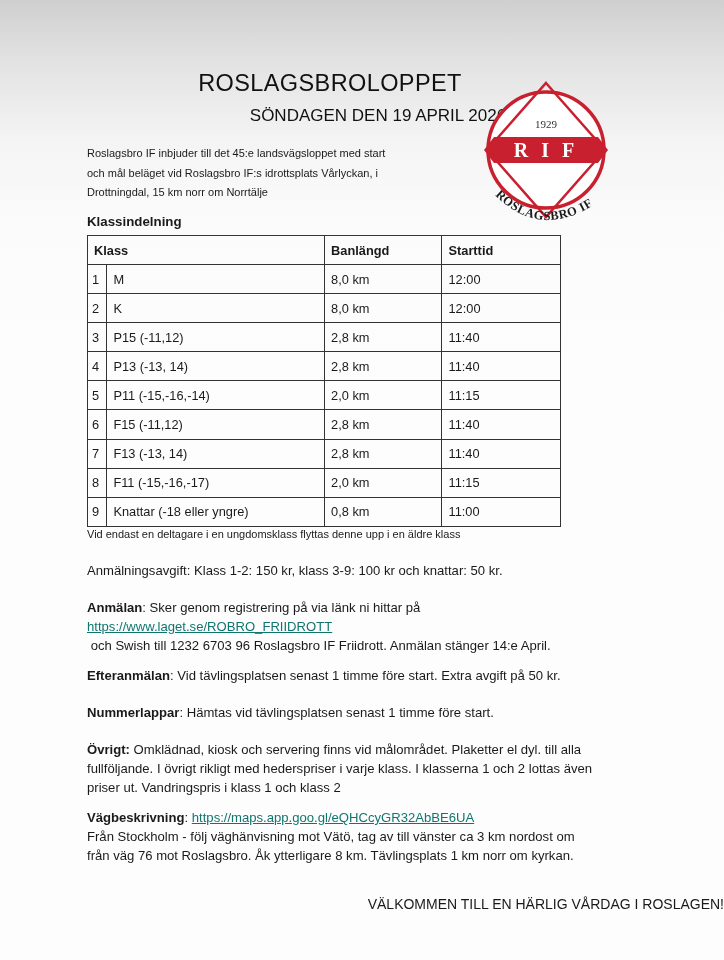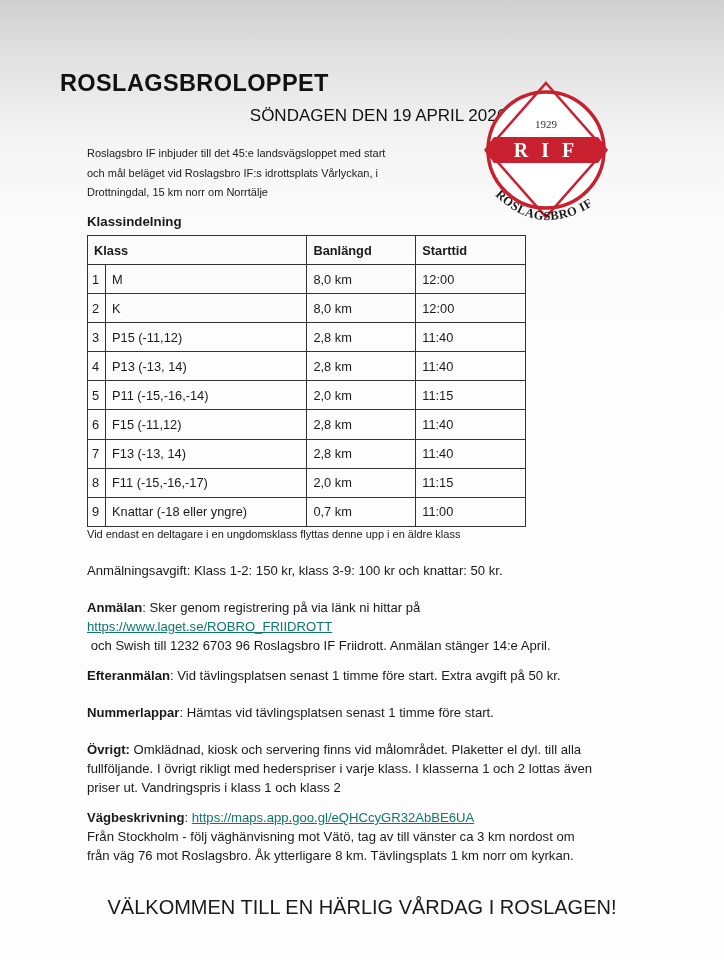--- a/index.html
+++ b/index.html
@@ -8,22 +8,22 @@
     position: relative;
     font-family: "Liberation Sans", sans-serif;
     color: #1a1a1a;
     background: linear-gradient(to bottom, #cfcfcf 0px, #e2e2e2 60px, #f4f4f4 140px, #fbfbfb 220px, #fdfdfd 400px, #fdfdfd 960px);
   }
   .abs { position: absolute; }
 
   .title {
     left: 0; width: 724px; top: 70px;
     padding-left: 60px;
-    text-align: left;
-    font-weight: bold;
+    text-align: center;
+    font-weight: normal;
     font-size: 23.5px;
     letter-spacing: 0.4px;
     color: #111;
     width: 600px;
     left: 0;
   }
   .subtitle {
     left: 0; width: 600px; top: 106px;
     padding-left: 60px;
     text-align: center;
@@ -39,21 +39,21 @@
   .logo { left: 484px; top: 80px; width: 140px; height: 150px; }
 
   .table-heading {
     left: 87px; top: 214px;
     font-size: 13.3px; font-weight: bold;
   }
 
   table.classes {
     position: absolute;
     left: 87px; top: 235px;
-    width: 439px;
+    width: 474px;
     border-collapse: collapse;
     font-size: 12.8px;
   }
   table.classes th, table.classes td {
     border: 1.3px solid #333;
     height: 29.1px;
     text-align: left;
     padding: 0 6px;
     font-weight: normal;
     vertical-align: middle;
@@ -68,22 +68,22 @@
     left: 87px; top: 528px;
     font-size: 11px;
   }
 
   .para { left: 87px; font-size: 13.1px; line-height: 19px; width: 545px; }
   .para b { font-weight: bold; }
   .link { color: #0f766e; text-decoration: underline; }
 
   .closing {
     left: 0; width: 724px; top: 896px;
-    text-align: center;
-    font-size: 20px;
+    text-align: right;
+    font-size: 14px;
     color: #1a1a1a;
   }
 </style>
 </head>
 <body>
 
 <div class="abs title">ROSLAGSBROLOPPET</div>
 <div class="abs subtitle">SÖNDAGEN DEN 19 APRIL 2026</div>
 
 <div class="abs intro">
@@ -169,21 +169,21 @@
     </tr>
     <tr>
       <td class="num">8</td>
       <td class="name">F11 (-15,-16,-17)</td>
       <td class="dist">2,0 km</td>
       <td class="time">11:15</td>
     </tr>
     <tr>
       <td class="num">9</td>
       <td class="name">Knattar (-18 eller yngre)</td>
-      <td class="dist">0,7 km</td>
+      <td class="dist">0,8 km</td>
       <td class="time">11:00</td>
     </tr>
   </tbody>
 </table>
 
 <div class="abs footnote">Vid endast en deltagare i en ungdomsklass flyttas denne upp i en äldre klass</div>
 
 <div class="abs para" style="top:561px;">Anmälningsavgift: Klass 1-2: 150 kr, klass 3-9: 100 kr och knattar: 50 kr.</div>
 
 <div class="abs para" style="top:598px;">

